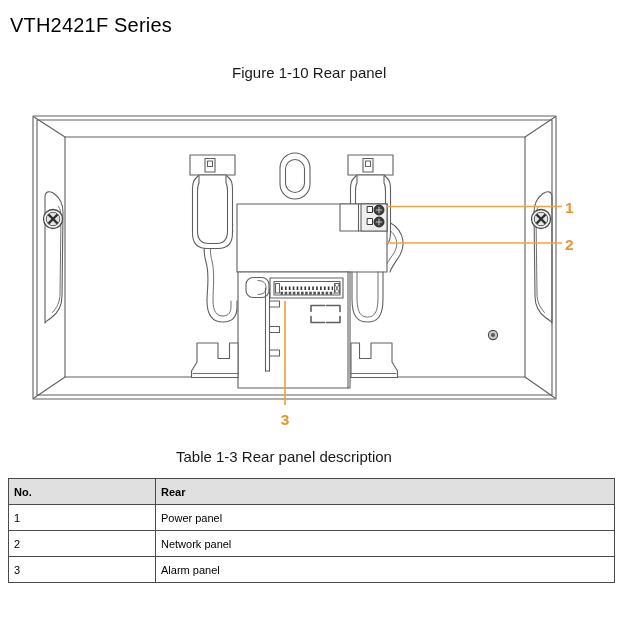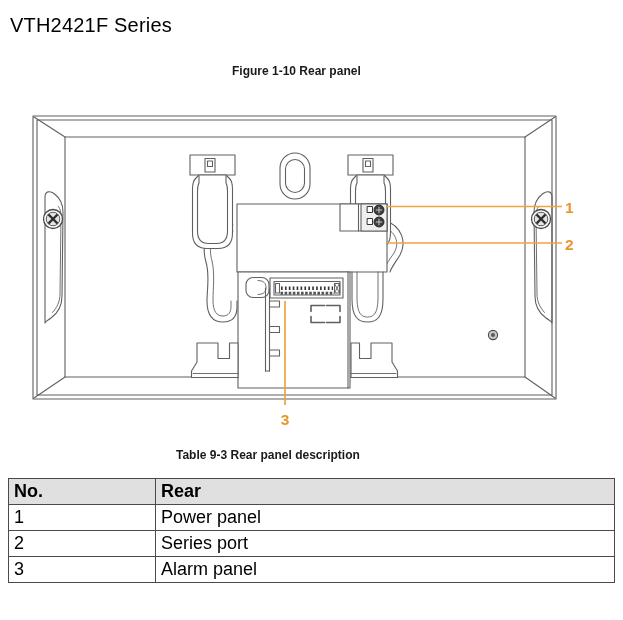--- a/index.html
+++ b/index.html
@@ -1,35 +1,35 @@
 <!DOCTYPE html>
 <html style="--accent-line: #F0A43C; --accent-text: #E8952B; --diagram-line: #606060; --table-header-bg: #E0E0E0; --table-border: #4A4A4A; --text: #1A1A1A;"><head>
 <meta charset="utf-8">
 <style>
   html,body{margin:0;padding:0;background:#fff;}
   body{width:623px;height:620px;position:relative;overflow:hidden;
        font-family:"Liberation Sans",sans-serif;color:#1a1a1a;}
   .abs{position:absolute;}
   #page-title{left:10px;top:14px;font-size:20px;font-weight:normal;color:#000;letter-spacing:.2px;}
-  .caption{font-size:12px;color:var(--text,#1a1a1a);font-weight:bold;}
+  .caption{font-size:15px;color:var(--text,#1a1a1a);}
   #figure-caption{left:232px;top:64px;}
   #table-caption{left:176px;top:448px;}
   svg.diagram{position:absolute;left:0;top:0;}
   .ln{stroke:var(--diagram-line,#606060);stroke-width:1.1;fill:none;
       stroke-linejoin:round;stroke-linecap:round;}
   .thin{stroke-width:.9;}
   .fw{fill:#fff;}
   .shade{fill:#efefef;}
   .pins1{stroke:#3a3a3a;stroke-width:3.4;stroke-dasharray:1.7 2.2;fill:none;}
   .pins2{stroke:#555;stroke-width:3;stroke-dasharray:2.6 1.5;fill:none;}
   .callout-line{stroke:var(--accent-line,#F0A43C);stroke-width:1.7;fill:none;}
   .callout-num{fill:var(--accent-text,#E8952B);font-size:15.5px;font-weight:bold;
        font-family:"Liberation Sans",sans-serif;}
   table.ports{position:absolute;left:8px;top:478px;width:607px;border-collapse:collapse;
-       table-layout:fixed;font-size:18px;color:#000;}
+       table-layout:fixed;font-size:11px;color:#000;}
   table.ports th,table.ports td{border:1px solid var(--table-border,#4a4a4a);height:25px;
        padding:0 4px 0 5px;text-align:left;vertical-align:middle;font-weight:normal;}
   table.ports thead th{background:var(--table-header-bg,#e0e0e0);font-weight:bold;}
   col.c1{width:147px;}
 </style>
 </head>
 <body>
 
 <div class="abs" id="page-title">VTH2421F Series</div>
 <div class="abs caption" id="figure-caption">Figure 1-10 Rear panel</div>
@@ -169,40 +169,40 @@
   <g>
     <line class="callout-line" x1="387" y1="206.5" x2="562" y2="206.5"></line>
     <line class="callout-line" x1="387" y1="243" x2="562" y2="243"></line>
     <line class="callout-line" x1="285" y1="301" x2="285" y2="405"></line>
     <text class="callout-num" x="565" y="213">1</text>
     <text class="callout-num" x="565" y="249.5">2</text>
     <text class="callout-num" x="285" y="425" text-anchor="middle">3</text>
   </g>
 </svg>
 
-<div class="abs caption" id="table-caption">Table 9-3 Rear panel description</div>
+<div class="abs caption" id="table-caption">Table 1-3 Rear panel description</div>
 
 <table class="ports">
   <colgroup>
       <col class="c1">
       <col class="c2">
     </colgroup>
   <thead>
     <tr>
       <th>No.</th>
       <th>Rear</th>
     </tr>
   </thead>
   <tbody>
     <tr>
       <td>1</td>
       <td>Power panel</td>
     </tr>
     <tr>
       <td>2</td>
-      <td>Series port</td>
+      <td>Network panel</td>
     </tr>
     <tr>
       <td>3</td>
       <td>Alarm panel</td>
     </tr>
   </tbody>
 </table>
 
 </body></html>

